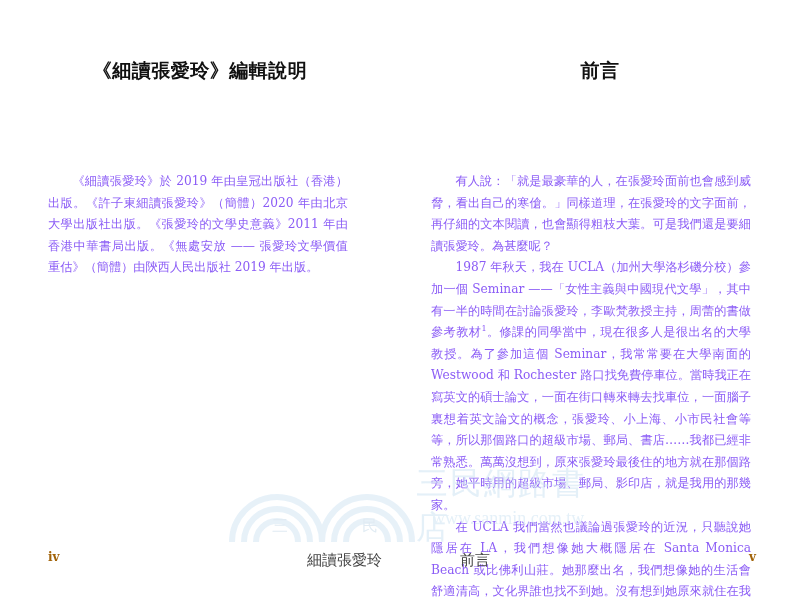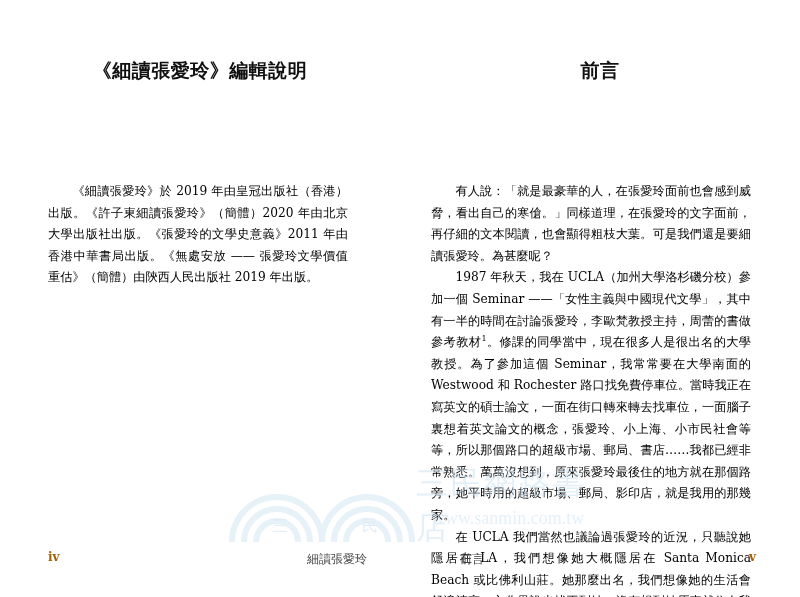--- a/index.html
+++ b/index.html
@@ -5,28 +5,28 @@
   html, body { margin:0; padding:0; background:#ffffff; }
   body { width:800px; height:597px; position:relative; overflow:hidden;
          font-family:"DejaVu Serif","Liberation Serif",serif; color:#1a1a1a; }
   .page { position:absolute; top:0; width:400px; height:494px; background:#fff; }
   .page.left { left:0; }
   .page.right { left:400px;text-decoration:underline; }
   .title { position:absolute; top:58px; left:0; width:400px; text-align:center;
            font-size:19px; font-weight:bold; letter-spacing:0.5px; color:#111; }
   .page.left .title { left:0; }
   .page.right .title { left:0; }
-  .body-text { position:absolute; top:181px; font-size:12.2px; line-height:21.6px;
-               text-align:justify; color:#000000; }
+  .body-text { position:absolute; top:171px; font-size:12.2px; line-height:21.6px;
+               text-align:justify; color:#8b5cf6; }
   .page.left .body-text { left:48px; width:300px; }
   .page.right .body-text { left:31px; width:320px; }
   .body-text p { margin:0; text-indent:2em; }
   sup { font-size:8px; line-height:0; }
   .folio { position:absolute; top:550px; font-size:12px; font-weight:bold; color:#a16207; }
-  .runhead { position:absolute; top:551px; font-size:12px; color:#444; }
+  .runhead { position:absolute; top:551px; font-size:15px; color:#444; }
   .watermark { position:absolute; left:232px; top:462px; width:360px; height:80px;
                pointer-events:none; opacity:0.55; }
   .wm-text { position:absolute; font-family:Liberation Serif, serif; }
   .wm-cn { left:184px; top:0px; font-size:32px; color:#cfe4f3; letter-spacing:2px;
            font-family:"DejaVu Serif","Liberation Serif",serif; }
   .wm-url { left:200px; top:46px; font-size:18px; color:#cfe4f3; }
   .wm-glyph { font-size:16px; color:#c9dcea; font-family:"DejaVu Serif","Liberation Serif",serif; }
 </style>
 </head>
 <body>

